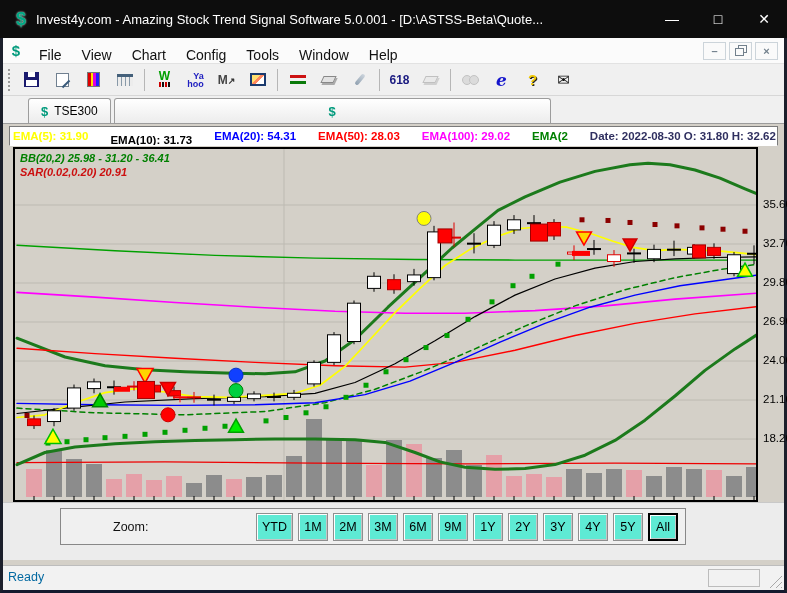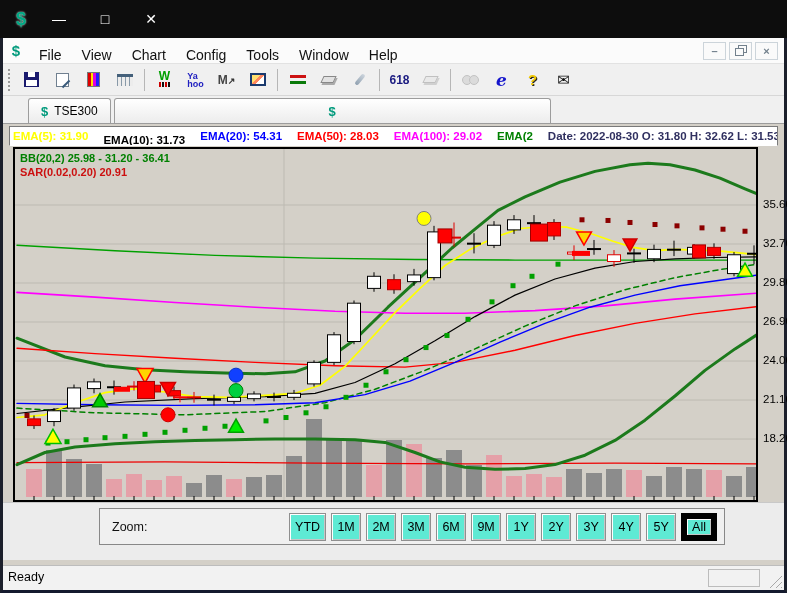--- a/index.html
+++ b/index.html
@@ -41,21 +41,21 @@
   .ic-notepad::after { content:""; position:absolute; right:-3px; bottom:1px; width:10px; height:2px;
                        background:#3a5a7a; transform:rotate(-45deg); }
   .ic-colorbars { width:13px; height:15px; border:1px solid #777;
                   background:linear-gradient(90deg,#e00000 0 25%,#ffe000 25% 50%,#e000e0 50% 75%,#2020ff 75%); }
   .ic-grid { width:16px; height:12px; border-top:3px solid #44607a;
              background:repeating-linear-gradient(90deg,#8899a8 0 1px,#ececec 1px 4px),
                         repeating-linear-gradient(0deg,#8899a8 0 1px,#ececec 1px 3px); }
   .ic-wchart { color:#00a000; font:800 12px "Liberation Sans",sans-serif; line-height:9px; text-align:center; }
   .ic-wchart::after { content:""; display:block; height:5px; margin-top:1px;
              background:repeating-linear-gradient(90deg,#c00 0 2px,transparent 2px 3px,#111 3px 5px,transparent 5px 6px); }
-  .ic-yahoo { color:#2020c0; font:800 9px "Liberation Sans",sans-serif; line-height:8px; text-align:left; }
+  .ic-yahoo { color:#2020c0; font:800 9px "Liberation Sans",sans-serif; line-height:8px; text-align:right; }
   .ic-mchart { color:#444; font:800 12px "Liberation Sans",sans-serif; }
   .ic-mchart::after { content:"\2197"; font-size:9px; color:#333; }
   .ic-monitor { width:16px; height:13px; border:2px solid #1a3a6e;
                 background:linear-gradient(135deg,#ffe070 0 40%,#ff8860 40% 60%,#fff 60%); }
   .ic-hlines { width:16px; height:11px; position:relative; }
   .ic-hlines::before { content:""; position:absolute; top:1px; left:0; right:0; height:3px; background:#cc1111; }
   .ic-hlines::after  { content:""; position:absolute; bottom:1px; left:0; right:0; height:3px; background:#0a7a0a; }
   .ic-eraser { width:13px; height:7px; background:#e2e2e2; border:1px solid #888;
                transform:skewX(-25deg); box-shadow:2px 2px 0 #aaa; }
   .ic-brush { width:4px; height:13px; background:linear-gradient(#cdd5dd,#8fa0b0); border-radius:2px; transform:rotate(40deg); }
@@ -72,59 +72,60 @@
   .tabbar { height:28px; background:#f0f0f0; border-bottom:1px solid #9c9c9c; display:flex; align-items:flex-end; padding-left:25px; }
   .tab { background:linear-gradient(#ffffff,#ececec); border:1px solid #9c9c9c; border-bottom:none;
          border-radius:3px 3px 0 0; height:25px; display:flex; align-items:center; padding:0 12px; margin-right:3px;
          font-size:12px; gap:6px; }
   .tab-dollar { color:#009a7c; font-weight:700; font-size:13px; }
   .tab2 { width:437px; justify-content:center; }
 
   
   .content { position:relative; background:#d4d0c8; height:441px; }
   .indstrip { margin:2px 6px 0 6px; height:20px; background:#fff; border:1px solid #7a7a7a; border-bottom-color:#fff;
-              display:flex; align-items:center; gap:15px; padding-left:3px; font-size:11.5px; font-weight:700;
+              display:flex; align-items:center; gap:22px; padding-left:3px; font-size:11.5px; font-weight:700;
               white-space:nowrap; overflow:hidden; }
   .chart-row { position:relative; height:355px; margin-top:1px; }
-  .plot { position:absolute; left:10px; top:0; width:745px; height:355px; border:2px solid #000; background:#d4d0c8; }
+  .plot { position:absolute; left:10px; top:0; width:745px; height:355px; border:2px solid #000; background:#d4d0c8;font-style:italic; }
   .plot svg { display:block; }
   .bb-label  { position:absolute; left:5px; top:3px;  font-size:11px; font-weight:700; color:#008000; }
   .sar-label { position:absolute; left:5px; top:17px; font-size:11px; font-weight:700; color:#cc1010; }
   .yaxis { position:absolute; left:757px; top:0; width:30px; height:355px; font-size:11.5px; color:#000; }
   .ylab { position:absolute; left:3px; }
   .xaxis { position:relative; height:21px; }
   .aug { position:absolute; left:252px; top:1px; font-size:13px; color:#000; }
 
   
   .zoomzone { height:58px; background:#ececec; border-top:1px solid #c8c8c8; padding-top:5px; }
-  .zoombar { margin-left:96px; width:626px; height:37px; border:1px solid #888; background:#f0f0f0;
-             display:flex; align-items:center; }
+  .zoombar { margin-left:57px; width:626px; height:37px; border:1px solid #888; background:#f0f0f0;
+             display:flex; align-items:center;padding-left:40px; }
   .zoomlabel { font-size:12.5px; color:#111; padding-left:12px; }
   .zbtns { margin-left:auto; display:flex; gap:5px; padding-right:7px; }
   .zbtn { min-width:30px; height:28px; padding:0 5px; background:#5eead4; border:1px solid #8f8f8f;
           box-shadow:inset 1px 1px 0 #fff, inset -1px -1px 0 #c6c6c6; font:12.5px "Liberation Sans",sans-serif; color:#000;
           display:flex; align-items:center; justify-content:center; }
-  .zbtn.active { border:6px solid #000000; }
+  .zbtn.active { border:2px solid #000000; }
 
   
   .statusbar { position:absolute; left:0; right:0; bottom:0; height:25px; background:#f2f2f2;
-               border-top:1px solid #bdbdbd; font-size:12.5px; color:#000000;text-align:right; }
+               border-top:1px solid #bdbdbd; font-size:12.5px; color:#0369a1;text-align:right; }
   .status-text { position:absolute; left:5px; top:4px; }
   .status-pane { position:absolute; right:24px; top:3px; width:52px; height:18px; border:1px solid #bcbcbc; }
   .grip { position:absolute; right:2px; bottom:2px; width:14px; height:14px;
           background:repeating-linear-gradient(135deg,transparent 0 3px,#a8a8a8 3px 4px);
           clip-path:polygon(100% 0,100% 100%,0 100%); }
 </style>
 </head>
 <body>
 
 <div class="window">
 
   <div class="titlebar">
     <span class="appicon">$</span>
+    <span class="title-text">Invest4y.com - Amazing Stock Trend Signal Software 5.0.001 - [D:\ASTSS-Beta\Quote...</span>
     <span class="wbtn">—</span>
     <span class="wbtn">□</span>
     <span class="wbtn">✕</span>
   </div>
 
   <div class="menubar">
     <span class="menu-dollar">$</span>
     <span id="menu-items" style="display:flex">
         <span class="menu-item">File</span>
         <span class="menu-item">View</span>

